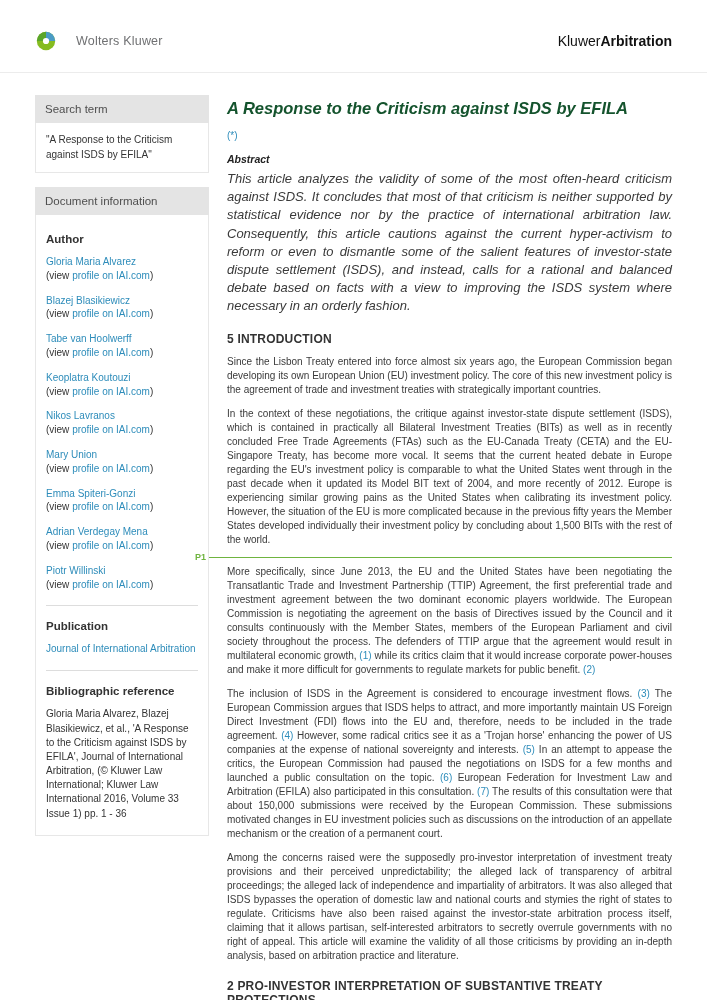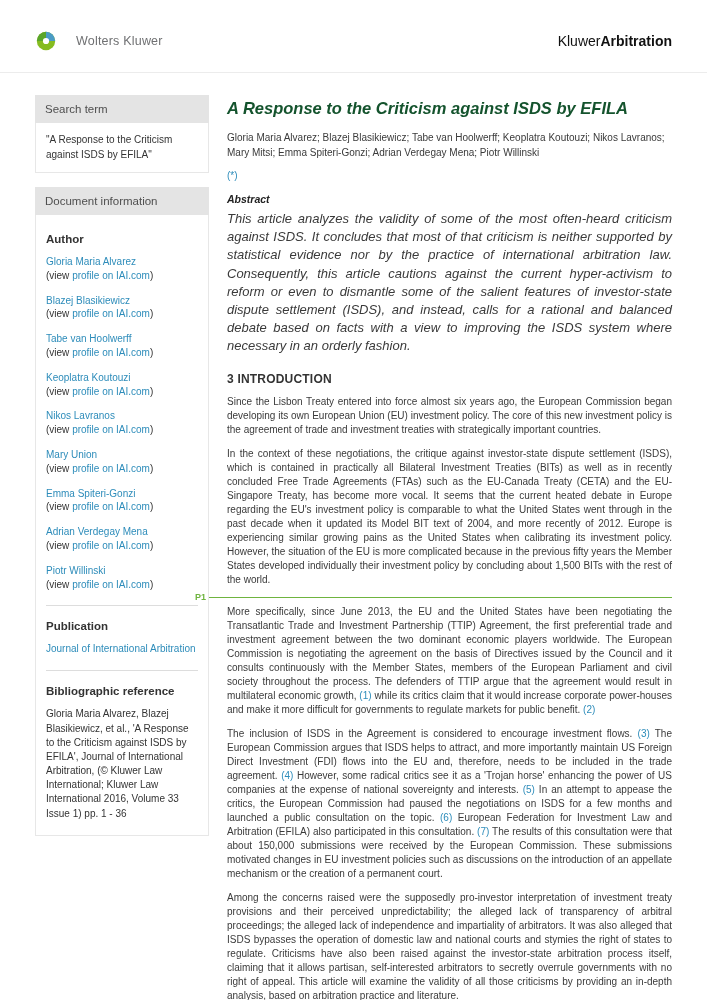--- a/index.html
+++ b/index.html
@@ -98,26 +98,25 @@
         <h3 class="side-heading ruled">Publication</h3>
         <p class="pub"><a href="#" class="link">Journal of International Arbitration</a></p>
 
         <h3 class="side-heading ruled">Bibliographic reference</h3>
         <p class="biblio">Gloria Maria Alvarez, Blazej Blasikiewicz, et al., 'A Response to the Criticism against ISDS by EFILA', Journal of International Arbitration, (© Kluwer Law International; Kluwer Law International 2016, Volume 33 Issue 1) pp. 1 - 36</p>
       </div>
     </aside>
 
     <main class="article">
       <h1 class="title">A Response to the Criticism against ISDS by EFILA</h1>
-      <p class="authors">Gloria Maria Alvarez; Blazej Blasikiewicz; Tabe van Hoolwerff; Keoplatra Koutouzi; Nikos Lavranos; Mary Mitsi; Emma Spiteri-Gonzi; Adrian Verdegay Mena; Piotr Willinski</p>
       <p class="star"><a href="#" class="link">(*)</a></p>
       <h4 class="abstract-heading">Abstract</h4>
       <p class="abstract">This article analyzes the validity of some of the most often-heard criticism against ISDS. It concludes that most of that criticism is neither supported by statistical evidence nor by the practice of international arbitration law. Consequently, this article cautions against the current hyper-activism to reform or even to dismantle some of the salient features of investor-state dispute settlement (ISDS), and instead, calls for a rational and balanced debate based on facts with a view to improving the ISDS system where necessary in an orderly fashion.</p>
       <div id="article-body">
-          <h2 class="sec-h1">3 INTRODUCTION</h2>
+          <h2 class="sec-h1">5 INTRODUCTION</h2>
           <p class="body-para">Since the Lisbon Treaty entered into force almost six years ago, the European Commission began developing its own European Union (EU) investment policy. The core of this new investment policy is the agreement of trade and investment treaties with strategically important countries.</p>
           <p class="body-para">In the context of these negotiations, the critique against investor-state dispute settlement (ISDS), which is contained in practically all Bilateral Investment Treaties (BITs) as well as in recently concluded Free Trade Agreements (FTAs) such as the EU-Canada Treaty (CETA) and the EU-Singapore Treaty, has become more vocal. It seems that the current heated debate in Europe regarding the EU's investment policy is comparable to what the United States went through in the past decade when it updated its Model BIT text of 2004, and more recently of 2012. Europe is experiencing similar growing pains as the United States when calibrating its investment policy. However, the situation of the EU is more complicated because in the previous fifty years the Member States developed individually their investment policy by concluding about 1,500 BITs with the rest of the world.</p>
           <p class="body-para page-break"><span class="page-marker">P1</span>More specifically, since June 2013, the EU and the United States have been negotiating the Transatlantic Trade and Investment Partnership (TTIP) Agreement, the first preferential trade and investment agreement between the two dominant economic players worldwide. The European Commission is negotiating the agreement on the basis of Directives issued by the Council and it consults continuously with the Member States, members of the European Parliament and civil society throughout the process. The defenders of TTIP argue that the agreement would result in multilateral economic growth, <a href="#" class="fn-link">(1)</a> while its critics claim that it would increase corporate power-houses and make it more difficult for governments to regulate markets for public benefit. <a href="#" class="fn-link">(2)</a></p>
           <p class="body-para">The inclusion of ISDS in the Agreement is considered to encourage investment flows. <a href="#" class="fn-link">(3)</a> The European Commission argues that ISDS helps to attract, and more importantly maintain US Foreign Direct Investment (FDI) flows into the EU and, therefore, needs to be included in the trade agreement. <a href="#" class="fn-link">(4)</a> However, some radical critics see it as a 'Trojan horse' enhancing the power of US companies at the expense of national sovereignty and interests. <a href="#" class="fn-link">(5)</a> In an attempt to appease the critics, the European Commission had paused the negotiations on ISDS for a few months and launched a public consultation on the topic. <a href="#" class="fn-link">(6)</a> European Federation for Investment Law and Arbitration (EFILA) also participated in this consultation. <a href="#" class="fn-link">(7)</a> The results of this consultation were that about 150,000 submissions were received by the European Commission. These submissions motivated changes in EU investment policies such as discussions on the introduction of an appellate mechanism or the creation of a permanent court.</p>
           <p class="body-para">Among the concerns raised were the supposedly pro-investor interpretation of investment treaty provisions and their perceived unpredictability; the alleged lack of transparency of arbitral proceedings; the alleged lack of independence and impartiality of arbitrators. It was also alleged that ISDS bypasses the operation of domestic law and national courts and stymies the right of states to regulate. Criticisms have also been raised against the investor-state arbitration process itself, claiming that it allows partisan, self-interested arbitrators to secretly overrule governments with no right of appeal. This article will examine the validity of all those criticisms by providing an in-depth analysis, based on arbitration practice and literature.</p>
           <h2 class="sec-h1">2 PRO-INVESTOR INTERPRETATION OF SUBSTANTIVE TREATY PROTECTIONS</h2>
           <h3 class="sec-h2">2.1 Pro-investor interpretation of investment treaties</h3>
         </div>
     </main>
 

